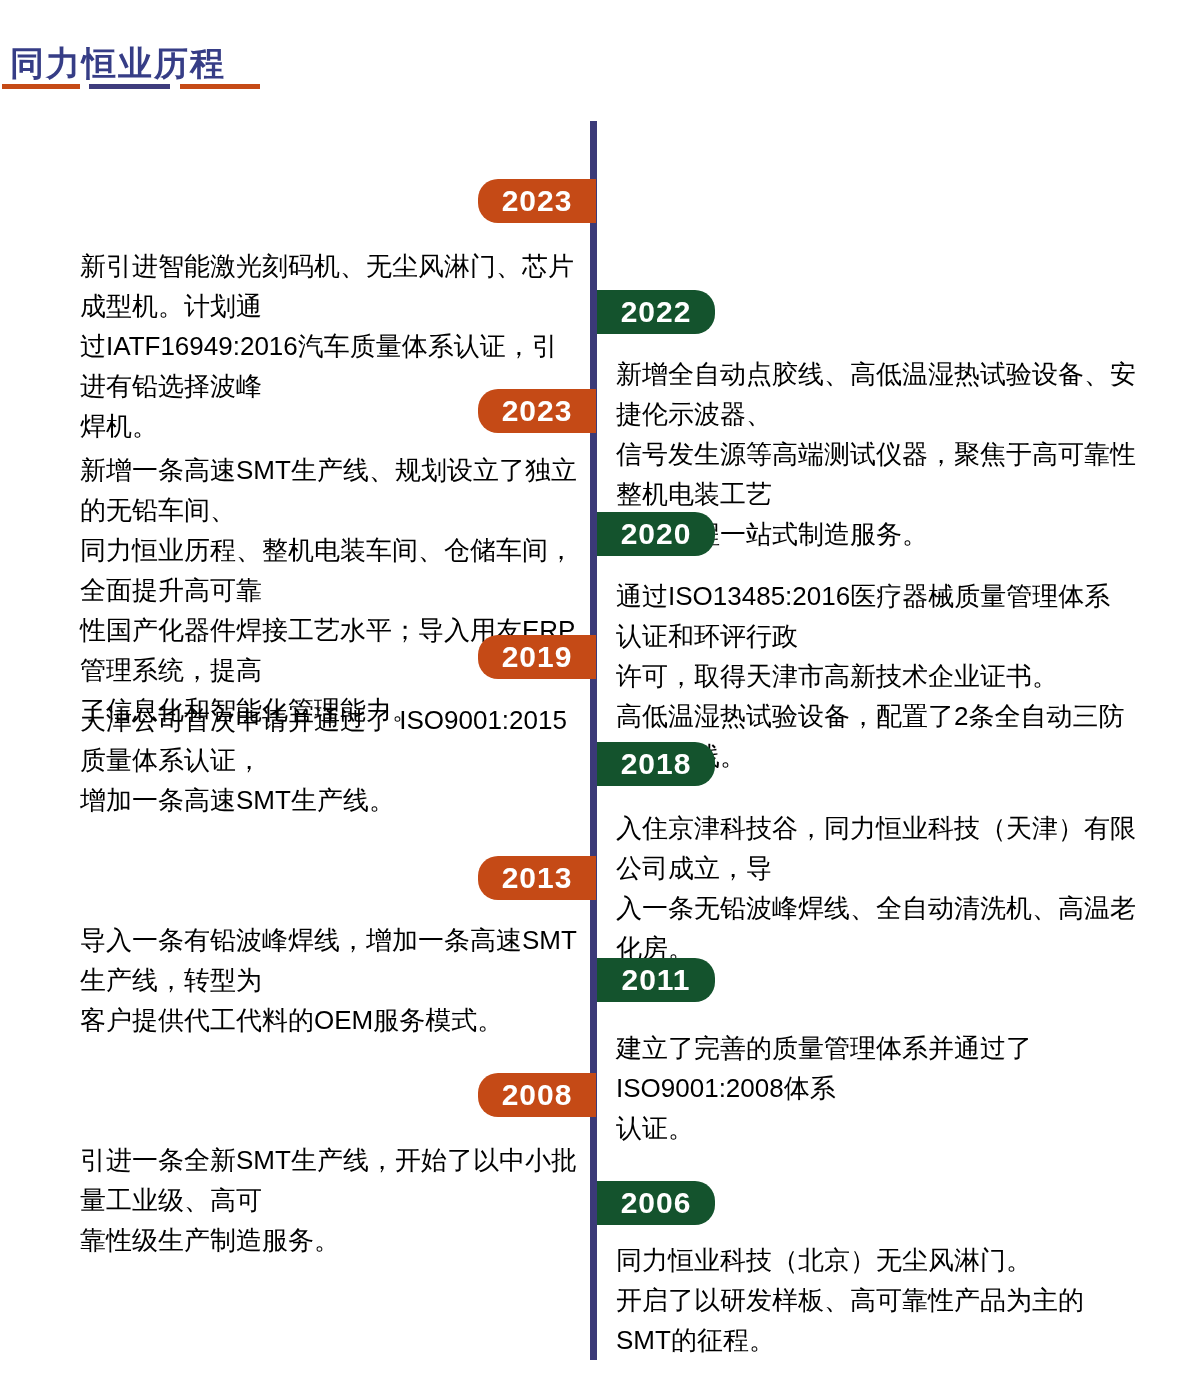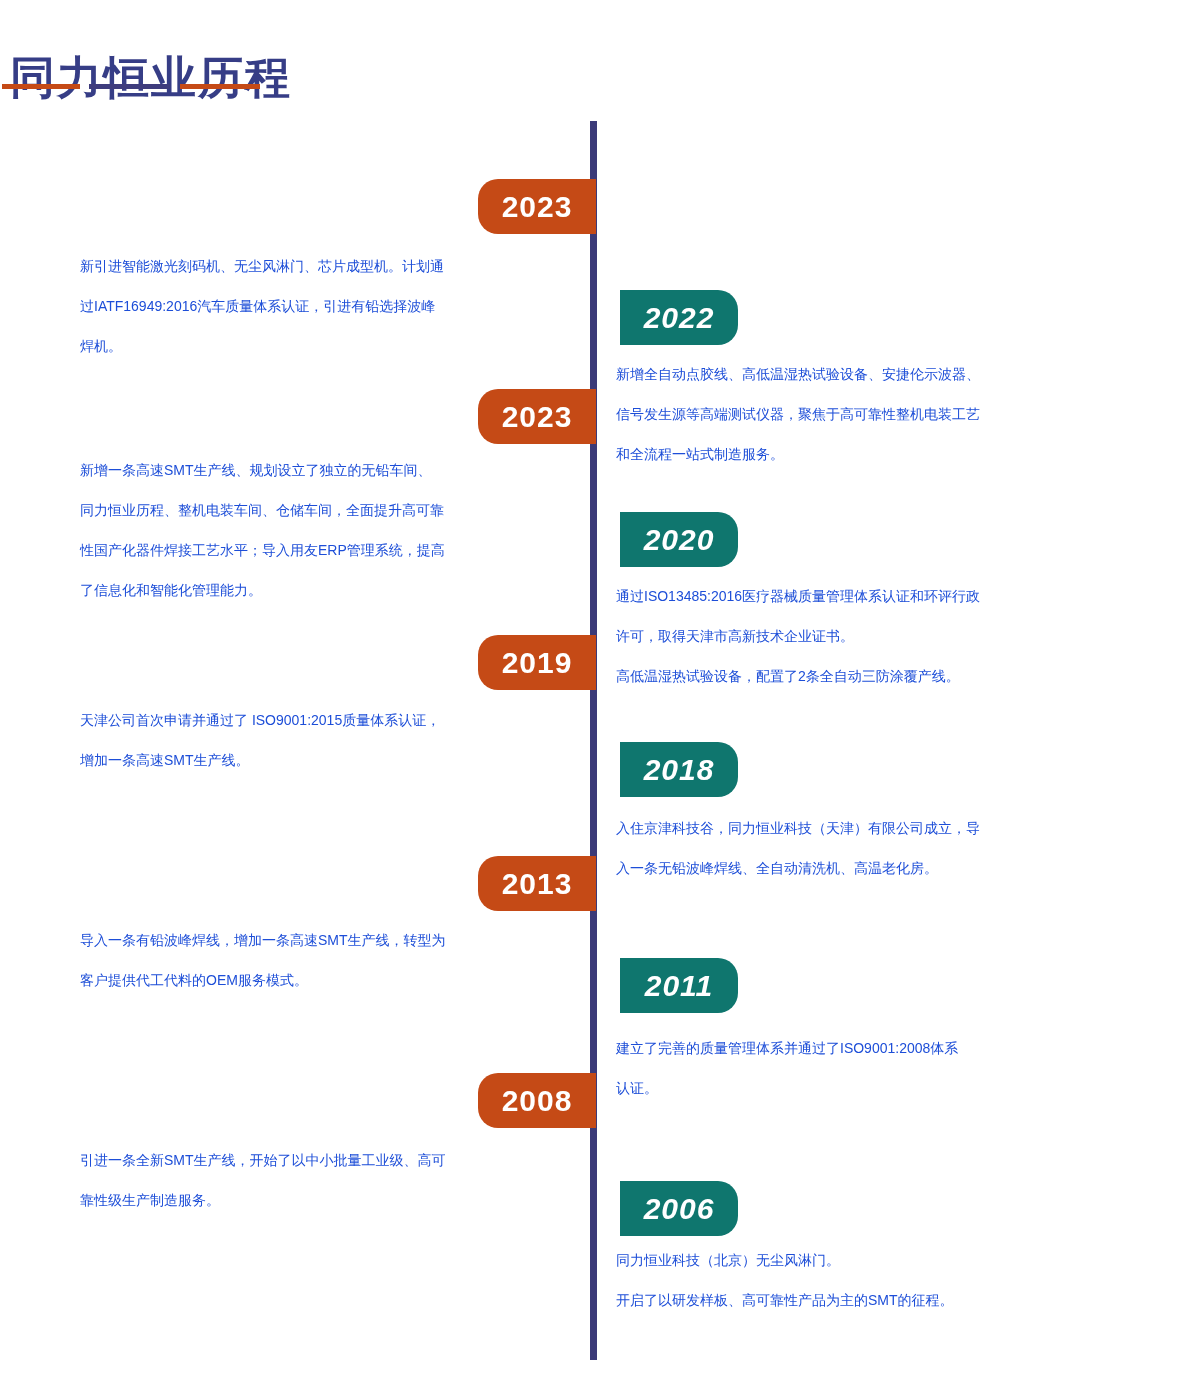--- a/index.html
+++ b/index.html
@@ -3,45 +3,45 @@
 <meta charset="utf-8">
 <style>
   html,body{margin:0;padding:0;}
   body{
     width:1200px;height:1380px;position:relative;background:#ffffff;
     font-family:"Liberation Sans", sans-serif;overflow:hidden;
   }
   
   .page-title{
     position:absolute;left:10px;top:18px;
-    font-size:45px;font-weight:bold;color:#363D86;letter-spacing:2px;
+    font-size:34px;font-weight:bold;color:#363D86;letter-spacing:2px;
   }
   .rule{position:absolute;top:84px;height:5px;}
   .rule.r1{left:2px;width:78px;background:#C54A16;}
   .rule.r2{left:89px;width:81px;background:#3E3C7D;}
   .rule.r3{left:180px;width:80px;background:#C54A16;}
 
   
   .spine{
     position:absolute;left:590px;top:121px;width:7px;height:1239px;
     background:#3B3A78;
   }
 
   
   .badge{
-    position:absolute;width:118px;height:55px;
+    position:absolute;width:118px;height:44px;
     display:flex;align-items:center;justify-content:center;
     color:#ffffff;font-size:30px;font-weight:bold;letter-spacing:1px;
   }
   .badge.left{left:478px;background:#C54A16;border-radius:20px 0 0 20px;}
-  .badge.right{left:620px;background:#0f766e;border-radius:0 20px 20px 0;font-style:italic;}
+  .badge.right{left:597px;background:#14532d;border-radius:0 20px 20px 0;}
 
   
   .desc{
-    position:absolute;font-size:14px;line-height:40px;color:#1d4ed8;
+    position:absolute;font-size:26px;line-height:40px;color:#000000;
     white-space:pre-line;
   }
   .desc.left{left:80px;width:500px;}
   .desc.right{left:616px;width:520px;}
 
   
   .b0{top:179px}.t0{top:246px}
   .b1{top:290px}.t1{top:354px}
   .b2{top:389px}.t2{top:450px}
   .b3{top:512px}.t3{top:576px}

